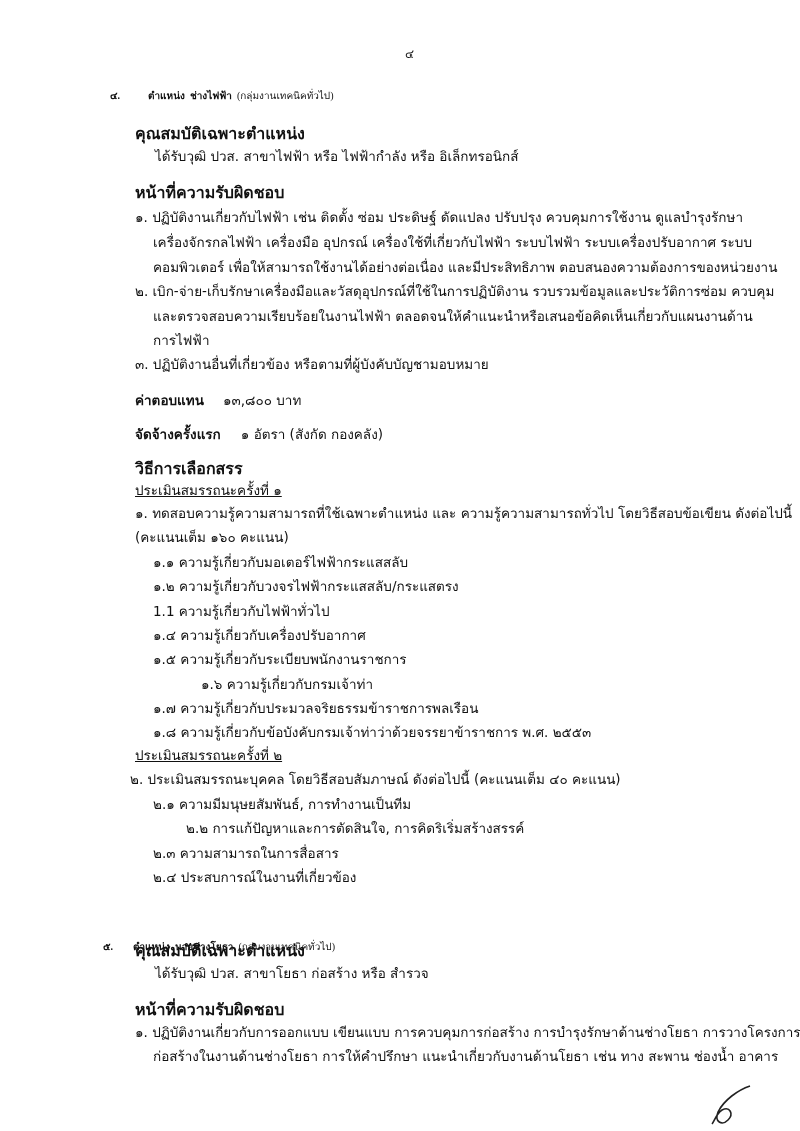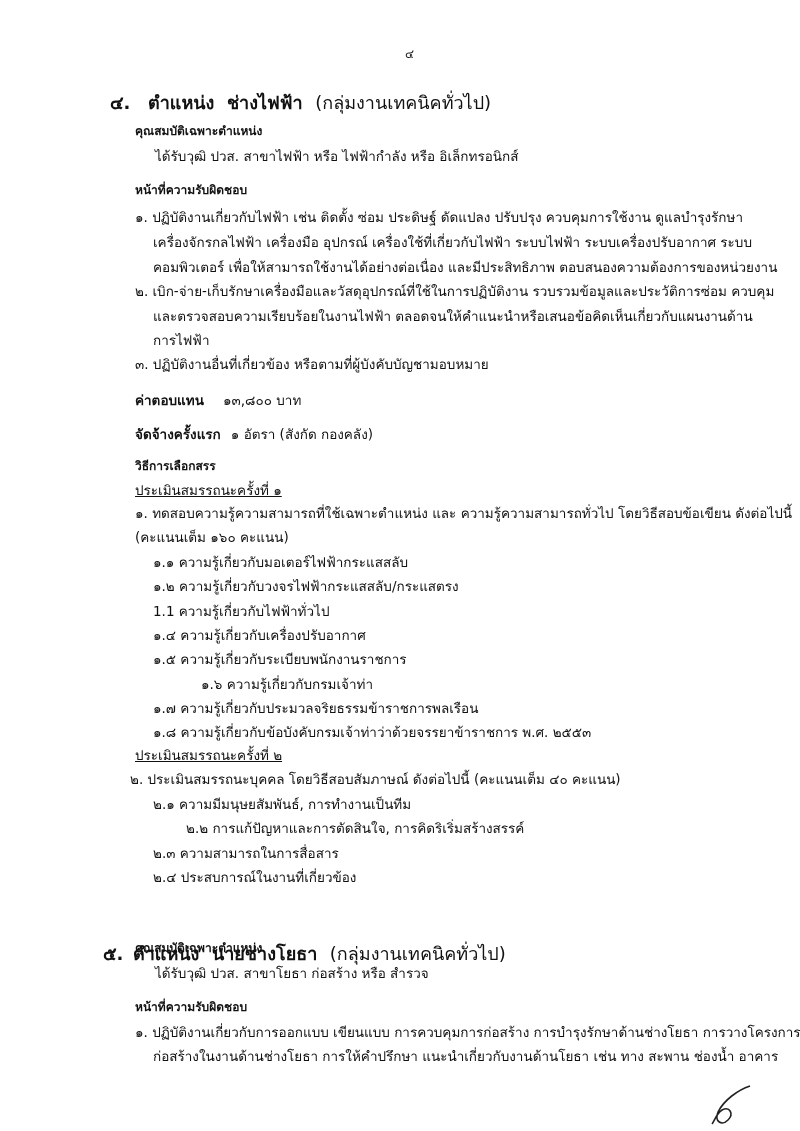--- a/index.html
+++ b/index.html
@@ -4,28 +4,28 @@
 <style>
   html, body { margin: 0; padding: 0; background: #ffffff; }
   body {
     width: 800px; height: 1131px; position: relative; overflow: hidden;
     font-family: "DejaVu Sans", "Liberation Sans", sans-serif;
     color: #111;
     font-size: 13.5px;
   }
   .abs { position: absolute; white-space: nowrap; }
   .page-num { left: 405px; top: 44px; font-size: 12px; }
-  .h-pos { font-weight: bold; font-size: 18px; }
+  .h-pos { font-weight: bold; font-size: 10px; font-family: Liberation Serif, serif; }
   .h-pos .num { display: inline-block; width: 38px; }
   .h-pos .grp { font-weight: normal; }
-  .sub { font-weight: bold; font-size: 12px; }
+  .sub { font-weight: bold; font-size: 16px; }
   .line { font-size: 13.5px; }
   .u { text-decoration: underline; }
   .lbl { font-weight: bold; display: inline-block; width: 88px; }
-  .lbl2 { font-weight: bold; margin-right: 10px; }
+  .lbl2 { font-weight: bold; margin-right: 20px; }
   .sig { left: 700px; top: 1082px; }
 </style>
 </head>
 <body>
 
 <div class="abs page-num">๔</div>
 
 <div class="abs h-pos" style="left:110px; top:88px;">
   <span class="num">๔.</span><span>ตำแหน่ง</span>&nbsp; <span>ช่างไฟฟ้า</span>&nbsp; <span class="grp">(กลุ่มงานเทคนิคทั่วไป)</span>
 </div>

